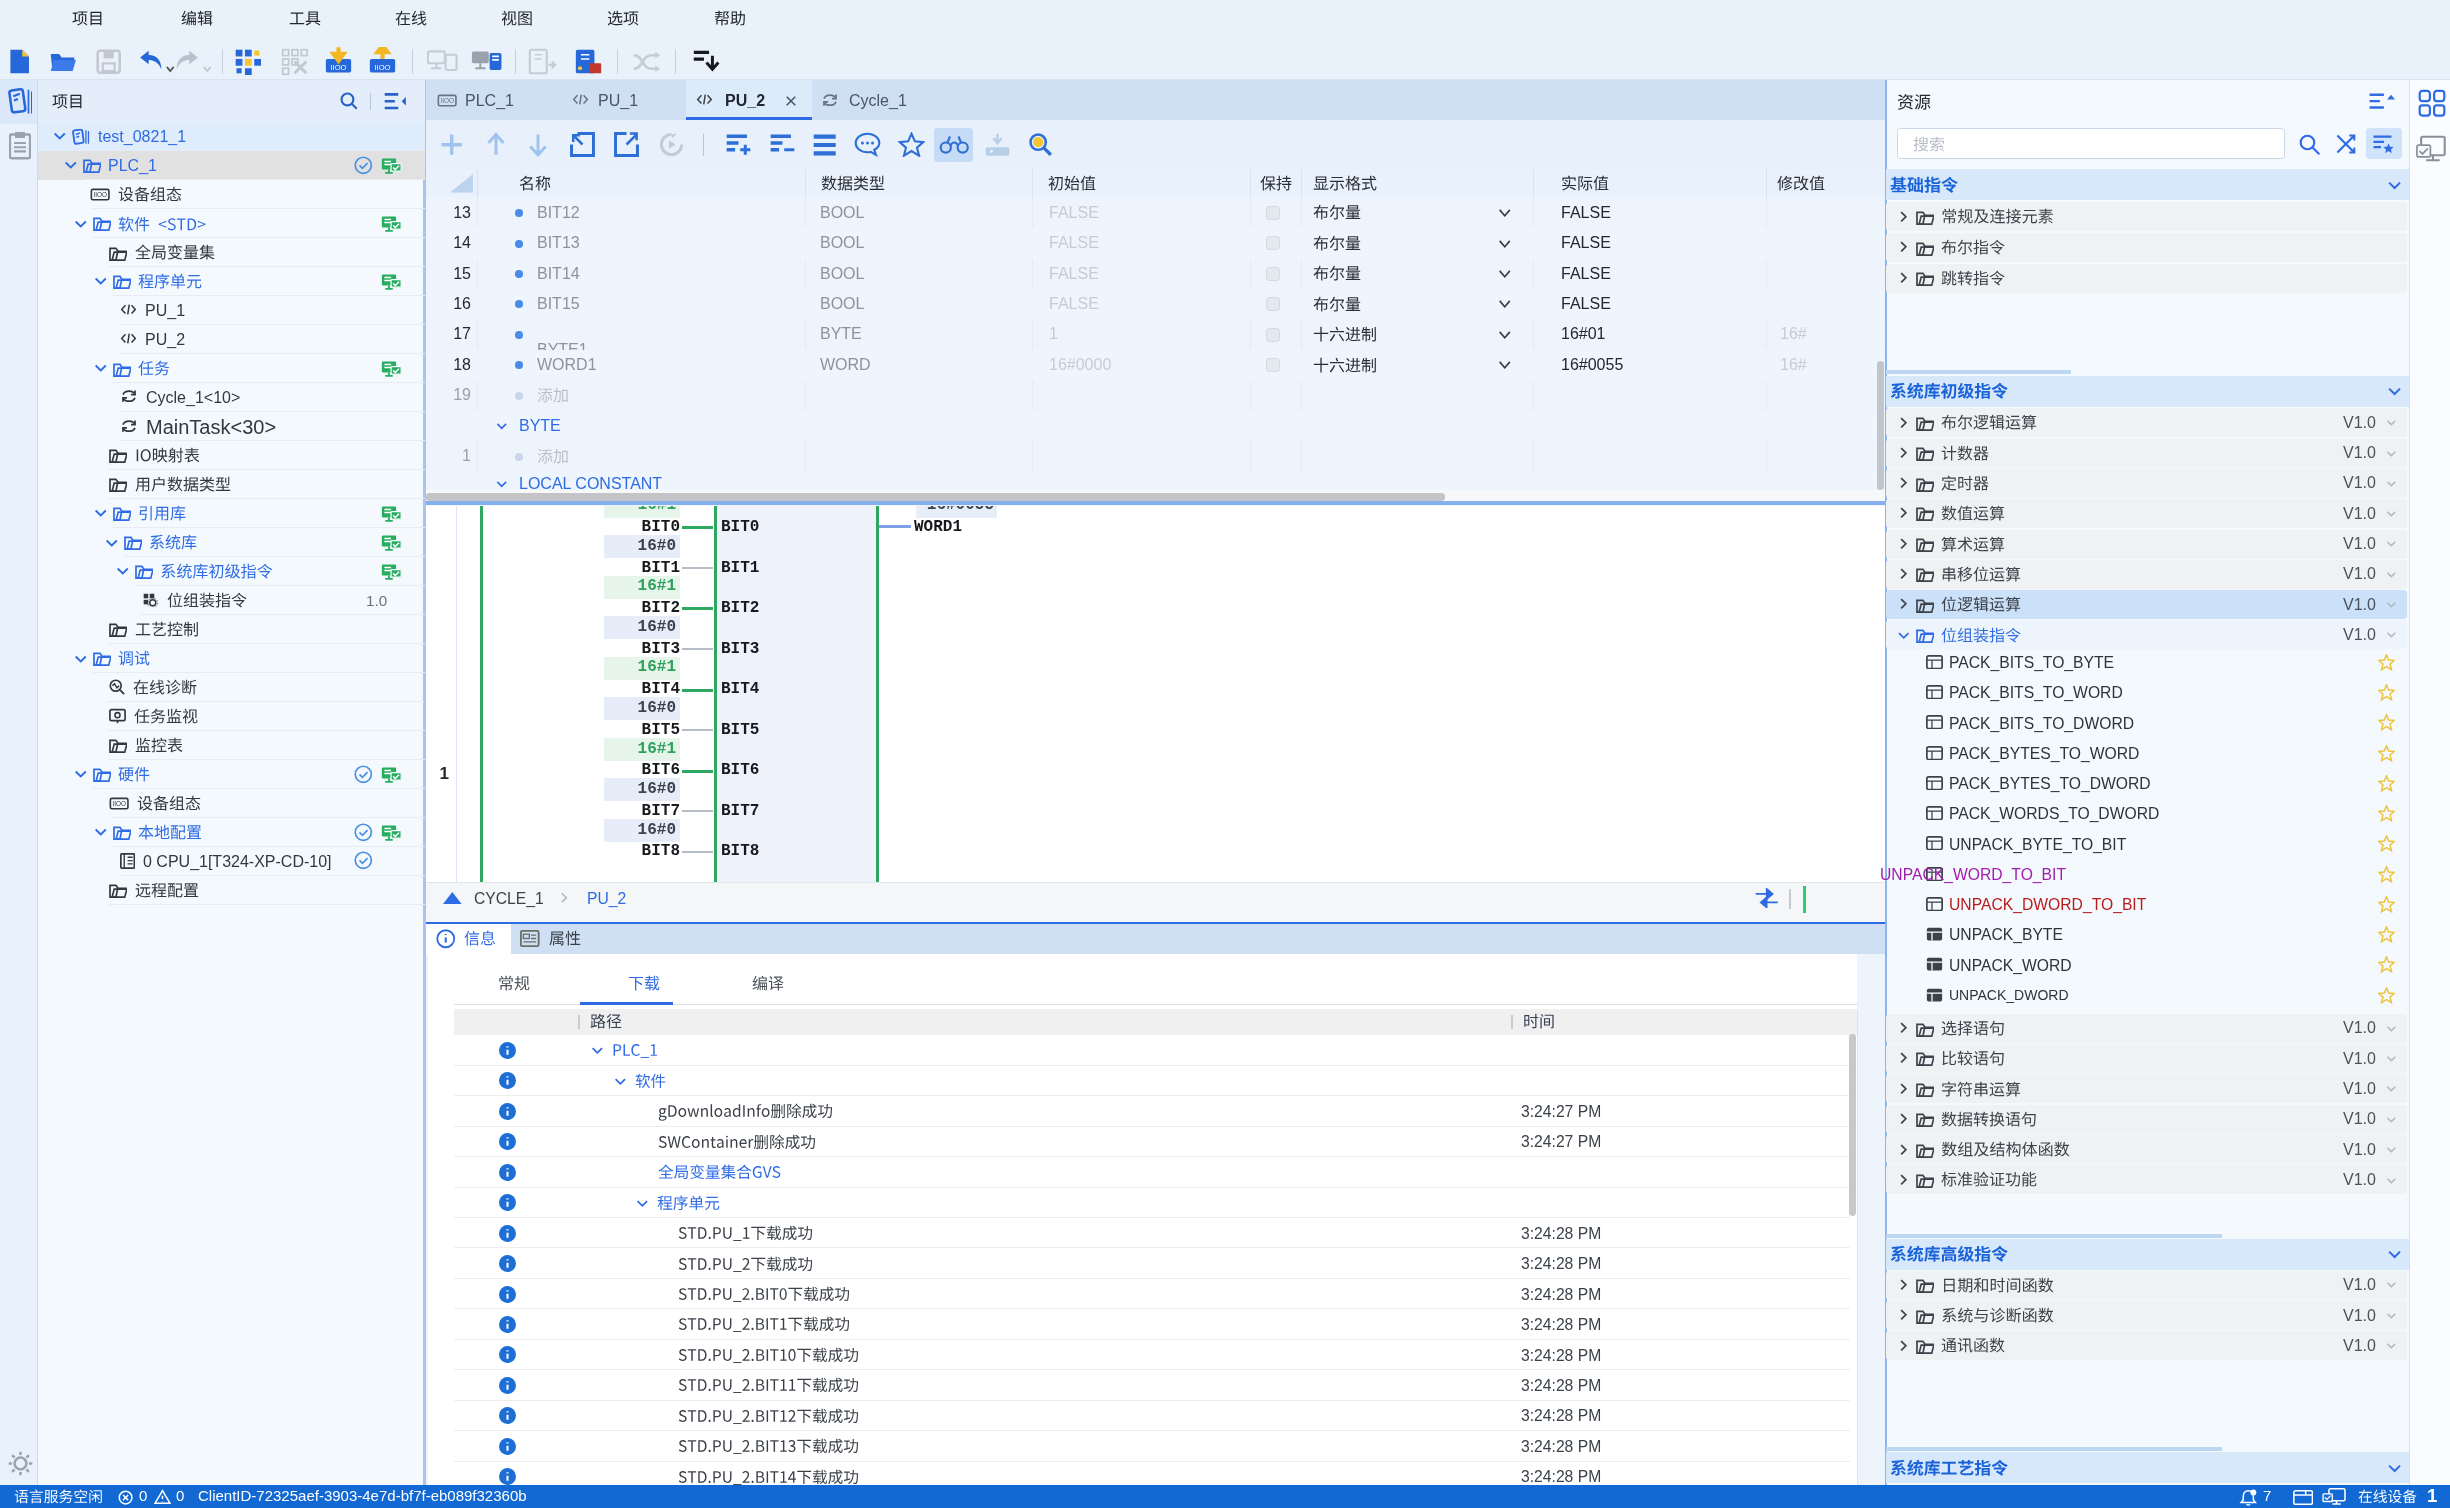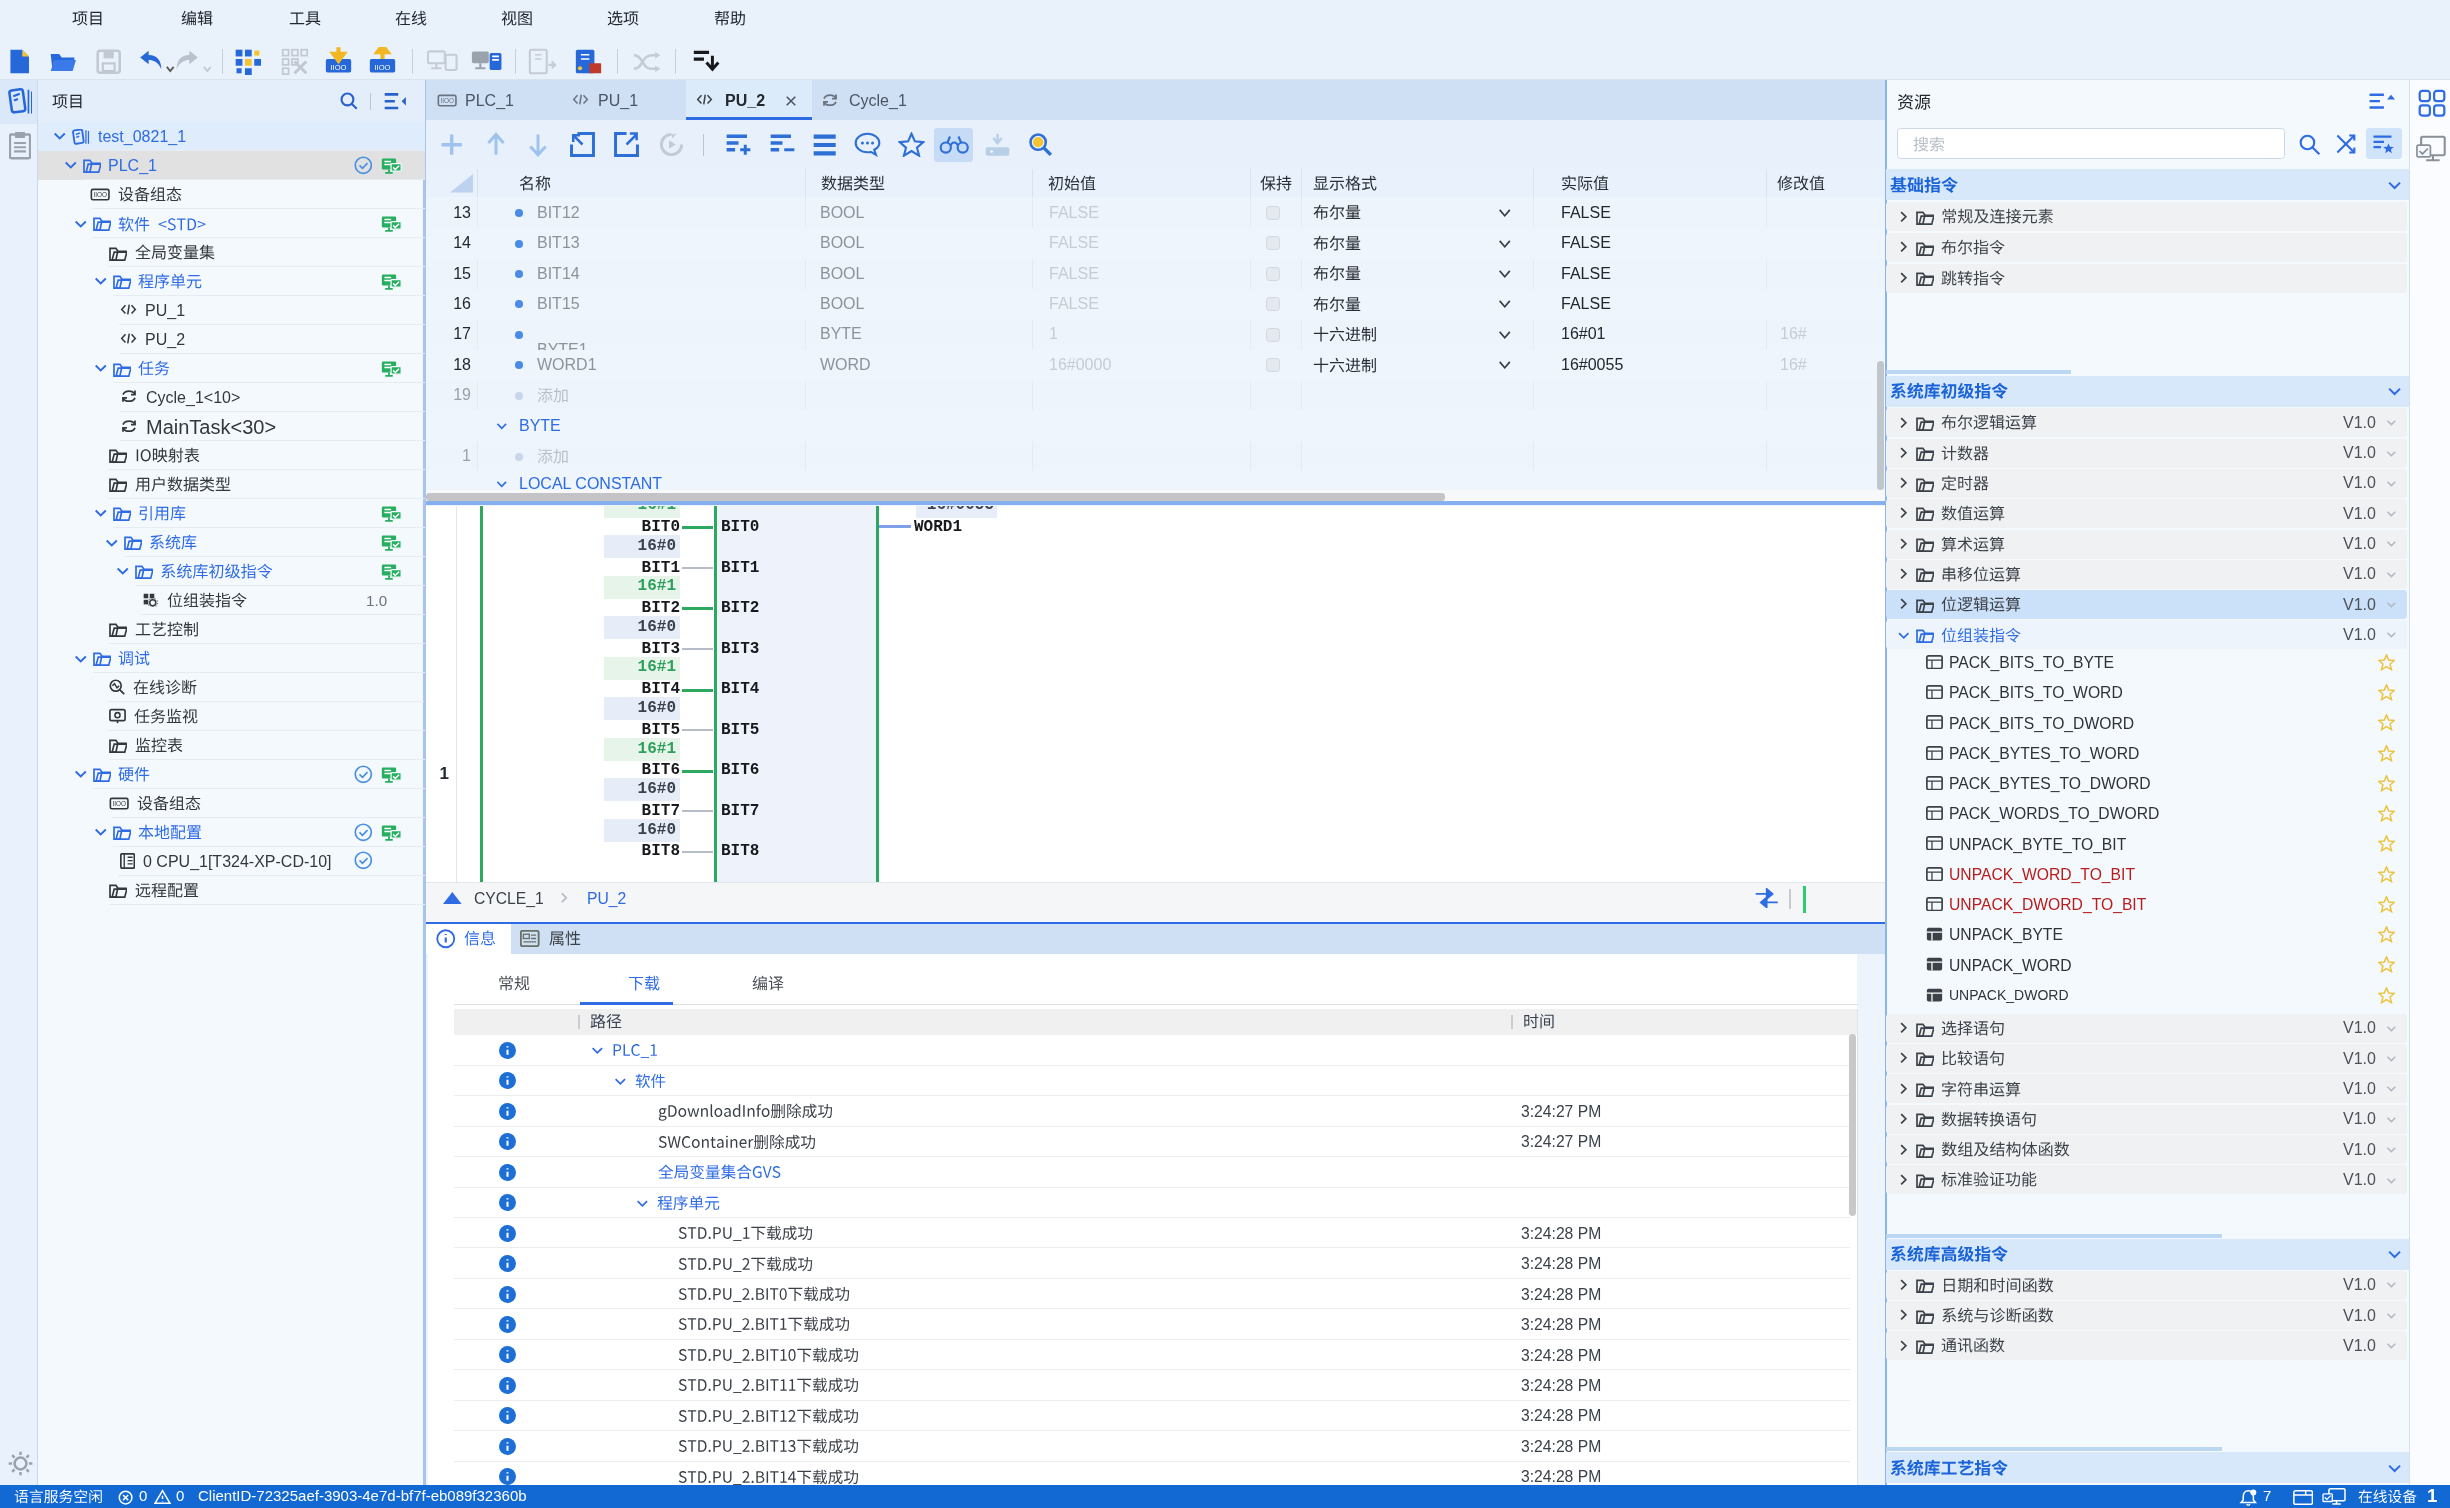--- a/index.html
+++ b/index.html
@@ -1937,21 +1937,21 @@
     <path d="M1 6 h18 M7 6 v10" stroke="#3c4249" stroke-width="1.5"></path>
   </svg>
 <div class="a t" style="left:1949px;top:833px;height:23px;line-height:23px;font-size:15.7px;color:#2e333a">UNPACK_BYTE_TO_BIT</div>
 <svg class="a" style="left:2378px;top:835px" width="17" height="17" viewBox="0 0 20 20">
     <path d="M10 1 L12.6 7 L19 7.6 L14.2 11.8 L15.8 18.4 L10 14.8 L4.2 18.4 L5.8 11.8 L1 7.6 L7.4 7 Z" fill="none" stroke="#ecc440" stroke-width="1.8"></path>
   </svg>
 <svg class="a" style="left:1926px;top:867px" width="17" height="14.4" viewBox="0 0 20 17">
     <rect x="1" y="1" width="18" height="15" rx="2" fill="none" stroke="#3c4249" stroke-width="2"></rect>
     <path d="M1 6 h18 M7 6 v10" stroke="#3c4249" stroke-width="1.5"></path>
   </svg>
-<div class="a t" style="left:1949px;top:863px;height:23px;line-height:23px;font-size:15.7px;color:#b91c1c">UNPACK_WORD_TO_BIT</div>
+<div class="a t" style="left:1880px;top:863px;height:23px;line-height:23px;font-size:15.7px;color:#a21caf">UNPACK_WORD_TO_BIT</div>
 <svg class="a" style="left:2378px;top:866px" width="17" height="17" viewBox="0 0 20 20">
     <path d="M10 1 L12.6 7 L19 7.6 L14.2 11.8 L15.8 18.4 L10 14.8 L4.2 18.4 L5.8 11.8 L1 7.6 L7.4 7 Z" fill="none" stroke="#ecc440" stroke-width="1.8"></path>
   </svg>
 <svg class="a" style="left:1926px;top:897px" width="17" height="14.4" viewBox="0 0 20 17">
     <rect x="1" y="1" width="18" height="15" rx="2" fill="none" stroke="#3c4249" stroke-width="2"></rect>
     <path d="M1 6 h18 M7 6 v10" stroke="#3c4249" stroke-width="1.5"></path>
   </svg>
 <div class="a t" style="left:1949px;top:893px;height:23px;line-height:23px;font-size:15.7px;color:#b91c1c">UNPACK_DWORD_TO_BIT</div>
 <svg class="a" style="left:2378px;top:896px" width="17" height="17" viewBox="0 0 20 20">
     <path d="M10 1 L12.6 7 L19 7.6 L14.2 11.8 L15.8 18.4 L10 14.8 L4.2 18.4 L5.8 11.8 L1 7.6 L7.4 7 Z" fill="none" stroke="#ecc440" stroke-width="1.8"></path>

